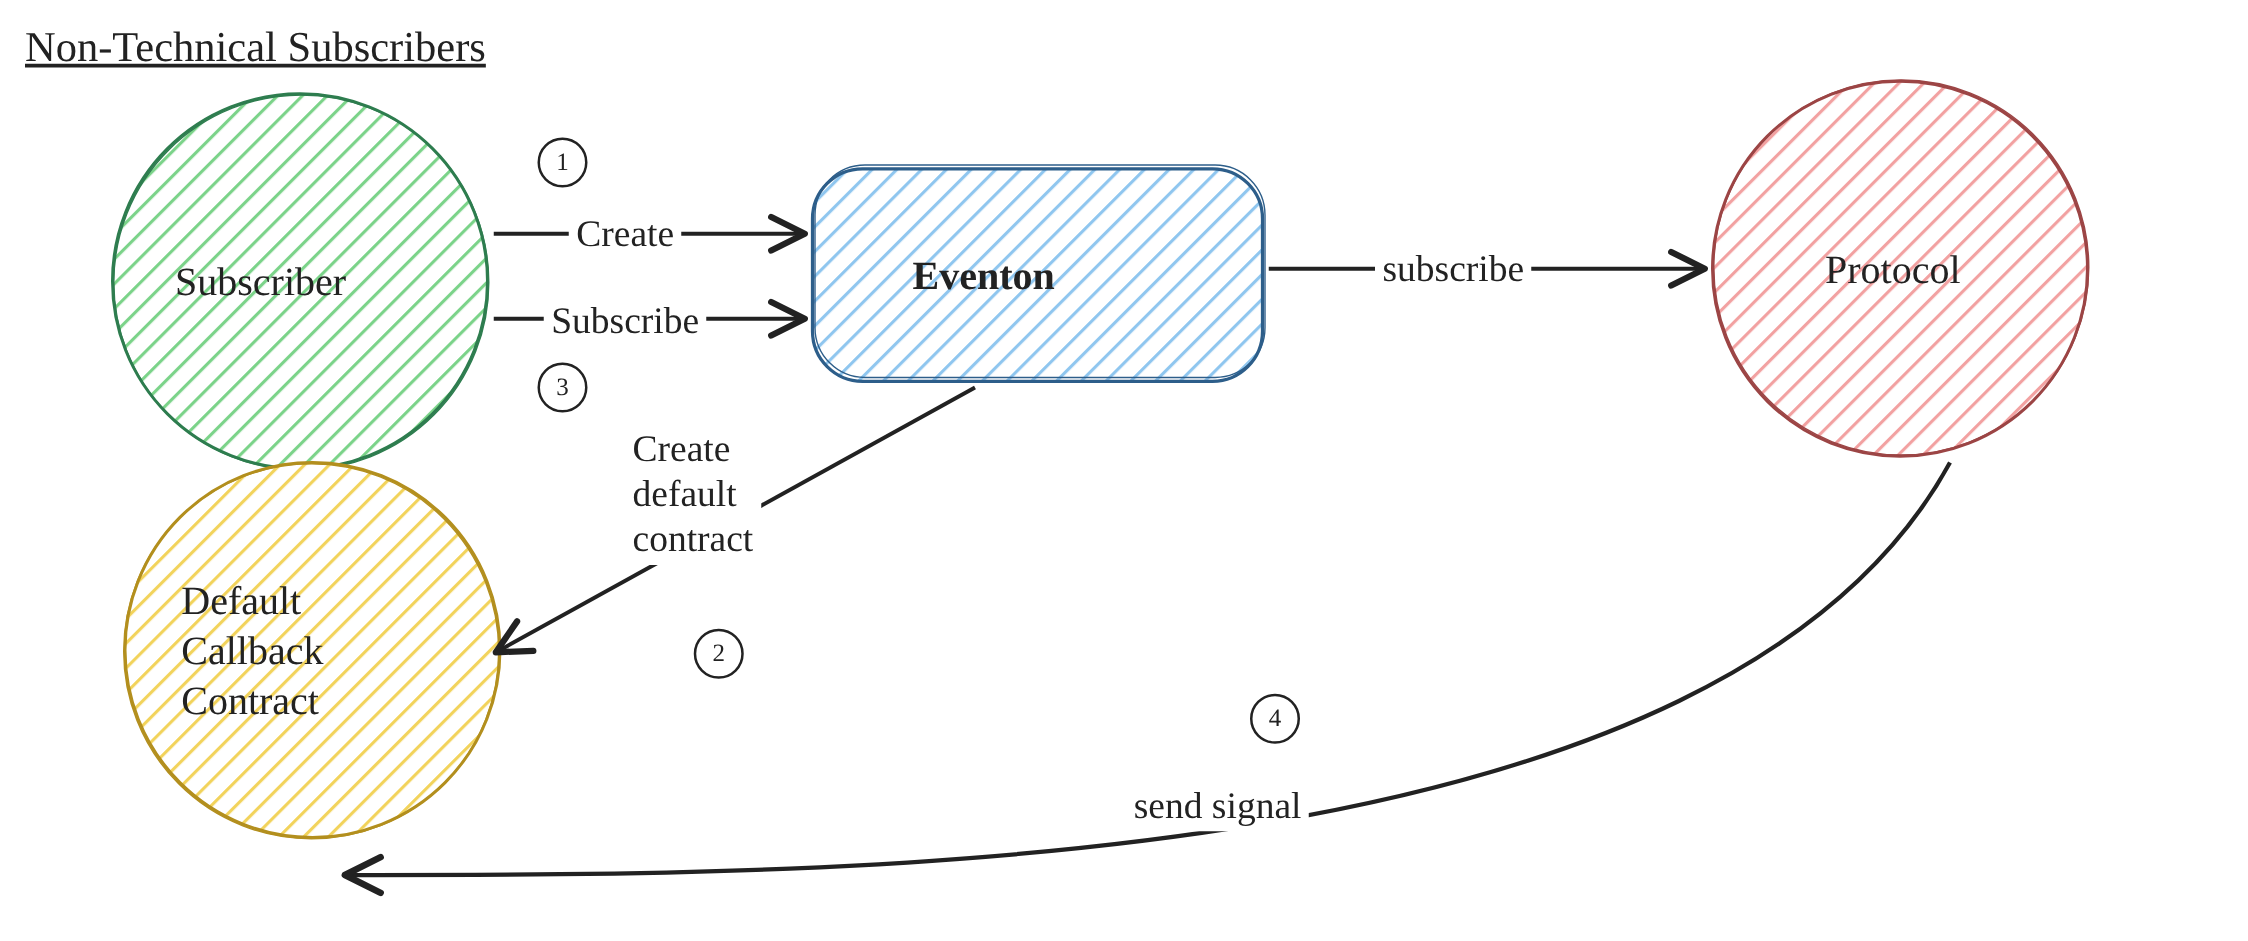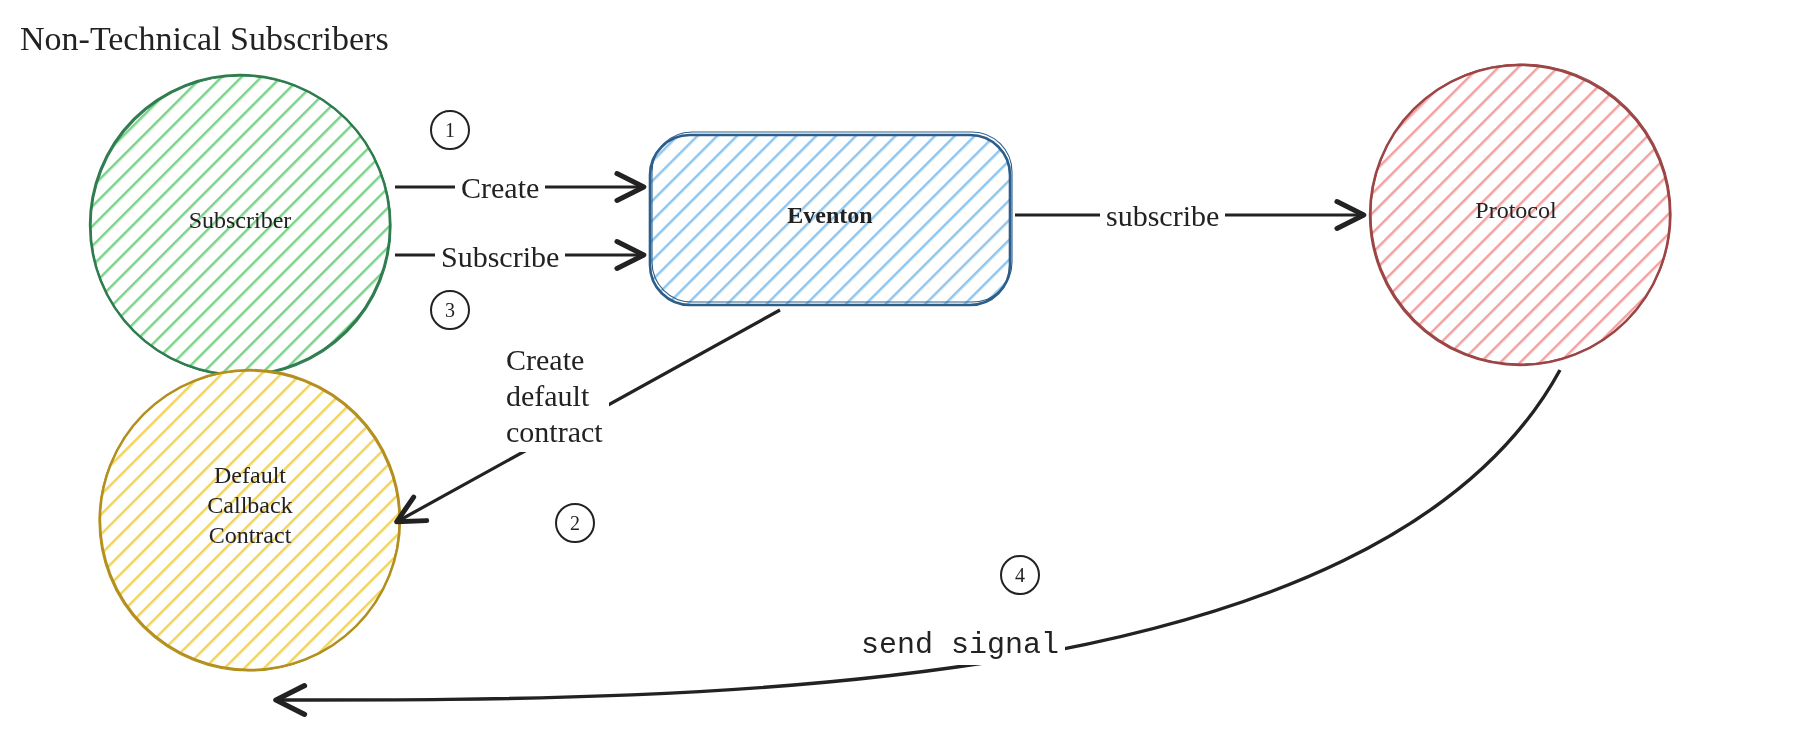--- a/index.html
+++ b/index.html
@@ -9,26 +9,26 @@
     height: 753px;
     background: #fff;
     font-family: "Comic Sans MS", "Segoe Script", "Bradley Hand", cursive;
     position: relative;
     overflow: hidden;
   }
   .title {
     position: absolute;
     font-size: 34px;
     color: #222;
+    text-decoration: underline;
   }
   .node-label {
     position: absolute;
-    font-size: 24px;
+    font-size: 32px;
     color: #222;
-    text-align: center;
     line-height: 1.25;
     pointer-events: none;
   }
   .edge-label {
     position: absolute;
     font-size: 30px;
     color: #222;
     text-align: center;
     line-height: 1.2;
     background: #fff;
@@ -110,26 +110,26 @@
   <path d="M1560,370 C1380,700 700,700 280,700" fill="none" stroke="#222" stroke-width="3.4" marker-end="url(#arrow)"></path>
 </svg>
 
 <div class="title" style="left:20px; top:20px;">Non-Technical Subscribers</div>
 
 <div class="node-label" style="left:140px; top:205px; width:200px;">Subscriber</div>
 <div class="node-label" style="left:145px; top:460px; width:210px; white-space:pre-line;">Default
 Callback
 Contract</div>
 <div class="node-label" style="left:730px; top:200px; width:200px;font-weight:bold;">Eventon</div>
-<div class="node-label" style="left:1416px; top:195px; width:200px;">Protocol</div>
+<div class="node-label" style="left:1460px; top:195px; width:200px;">Protocol</div>
 
 <div class="edge-label" style="left:455px; top:168px;">Create</div>
 <div class="edge-label" style="left:435px; top:237px;">Subscribe</div>
 <div class="edge-label" style="left:500px; top:340px; white-space:pre-line; text-align:left;">Create
 default
 contract</div>
 <div class="edge-label" style="left:1100px; top:196px;">subscribe</div>
-<div class="edge-label" style="left:855px; top:625px;font-family:Liberation Mono, monospace;">send signal</div>
+<div class="edge-label" style="left:901px; top:625px;">send signal</div>
 
 <div class="step-badge" style="left:430px; top:110px;">1</div>
 <div class="step-badge" style="left:555px; top:503px;">2</div>
 <div class="step-badge" style="left:430px; top:290px;">3</div>
 <div class="step-badge" style="left:1000px; top:555px;">4</div>
 
 </body></html>

